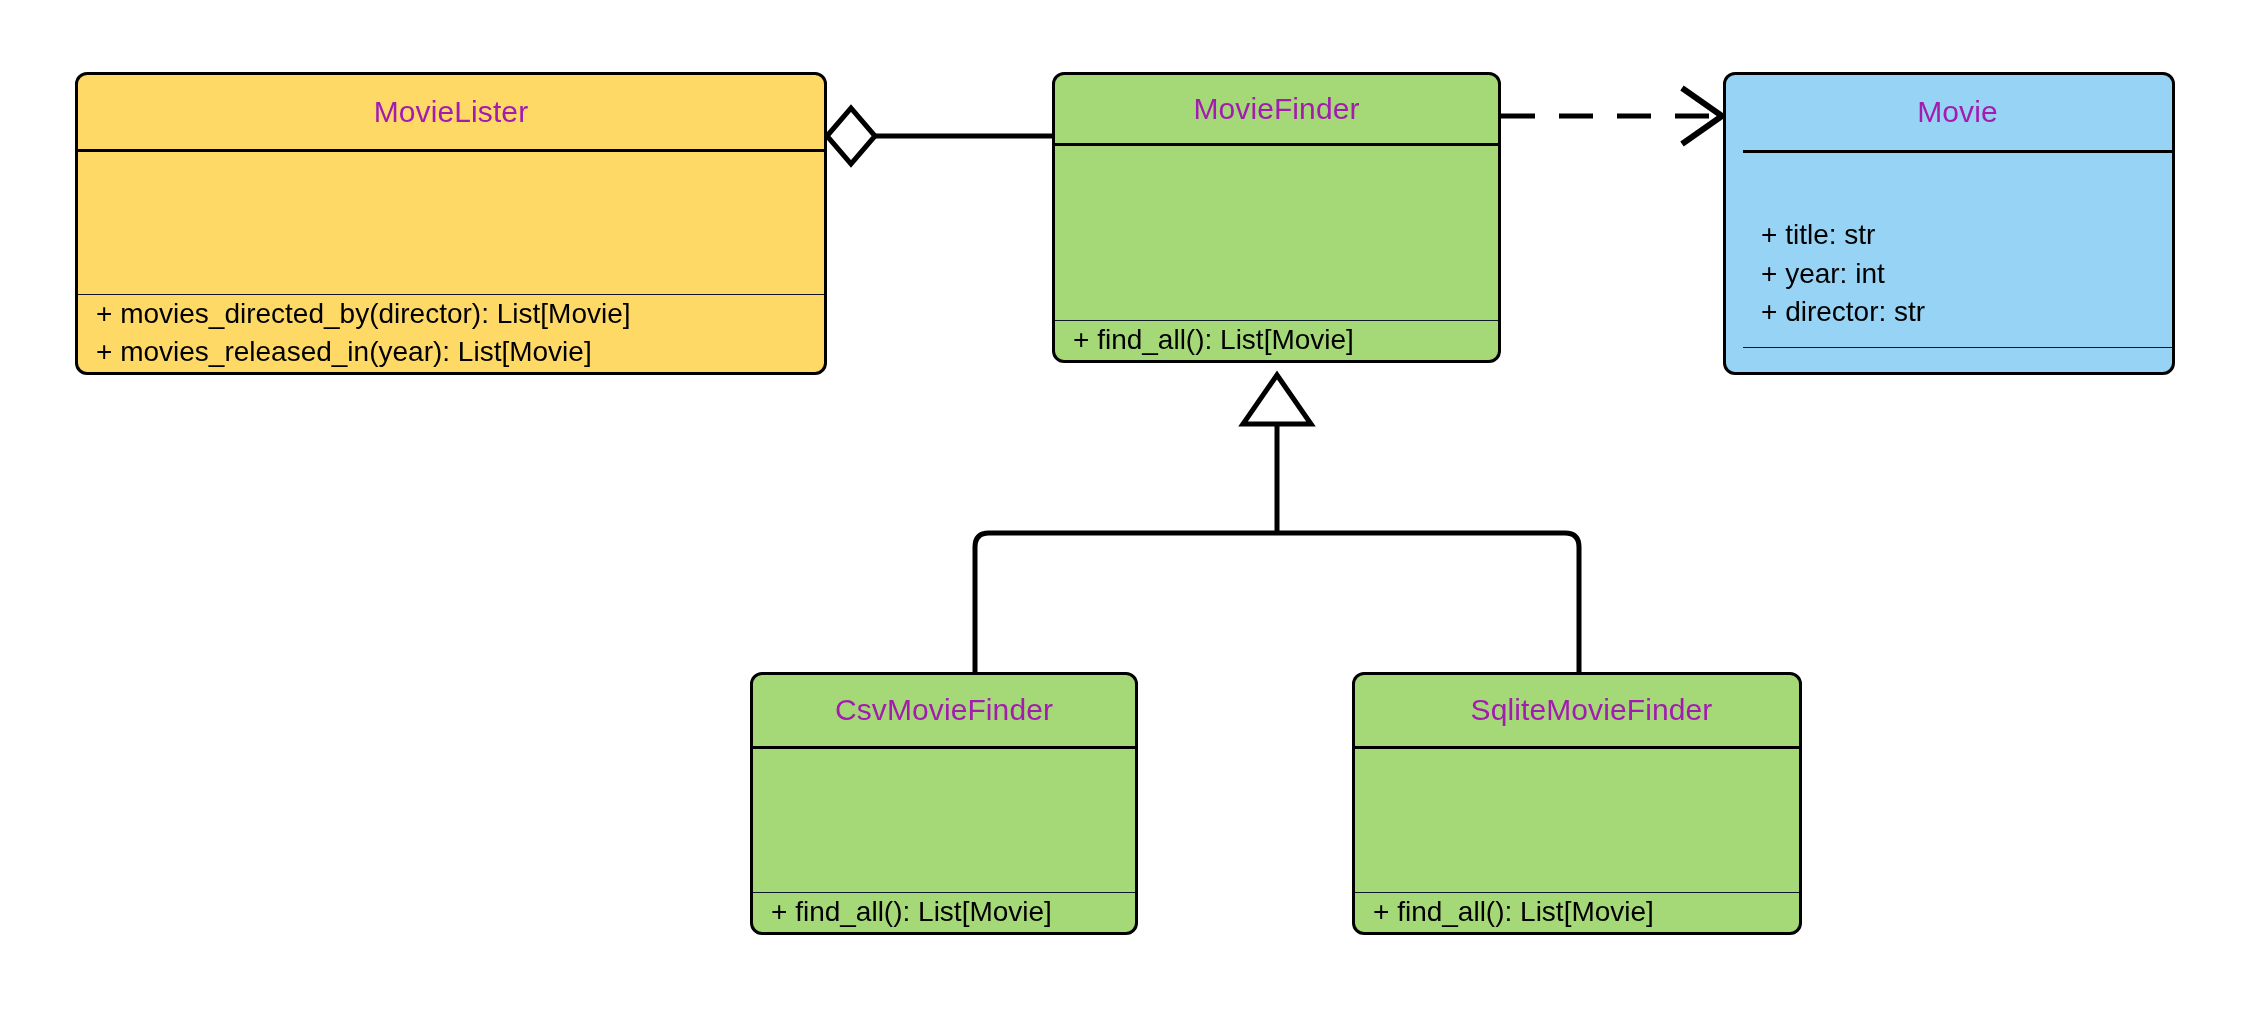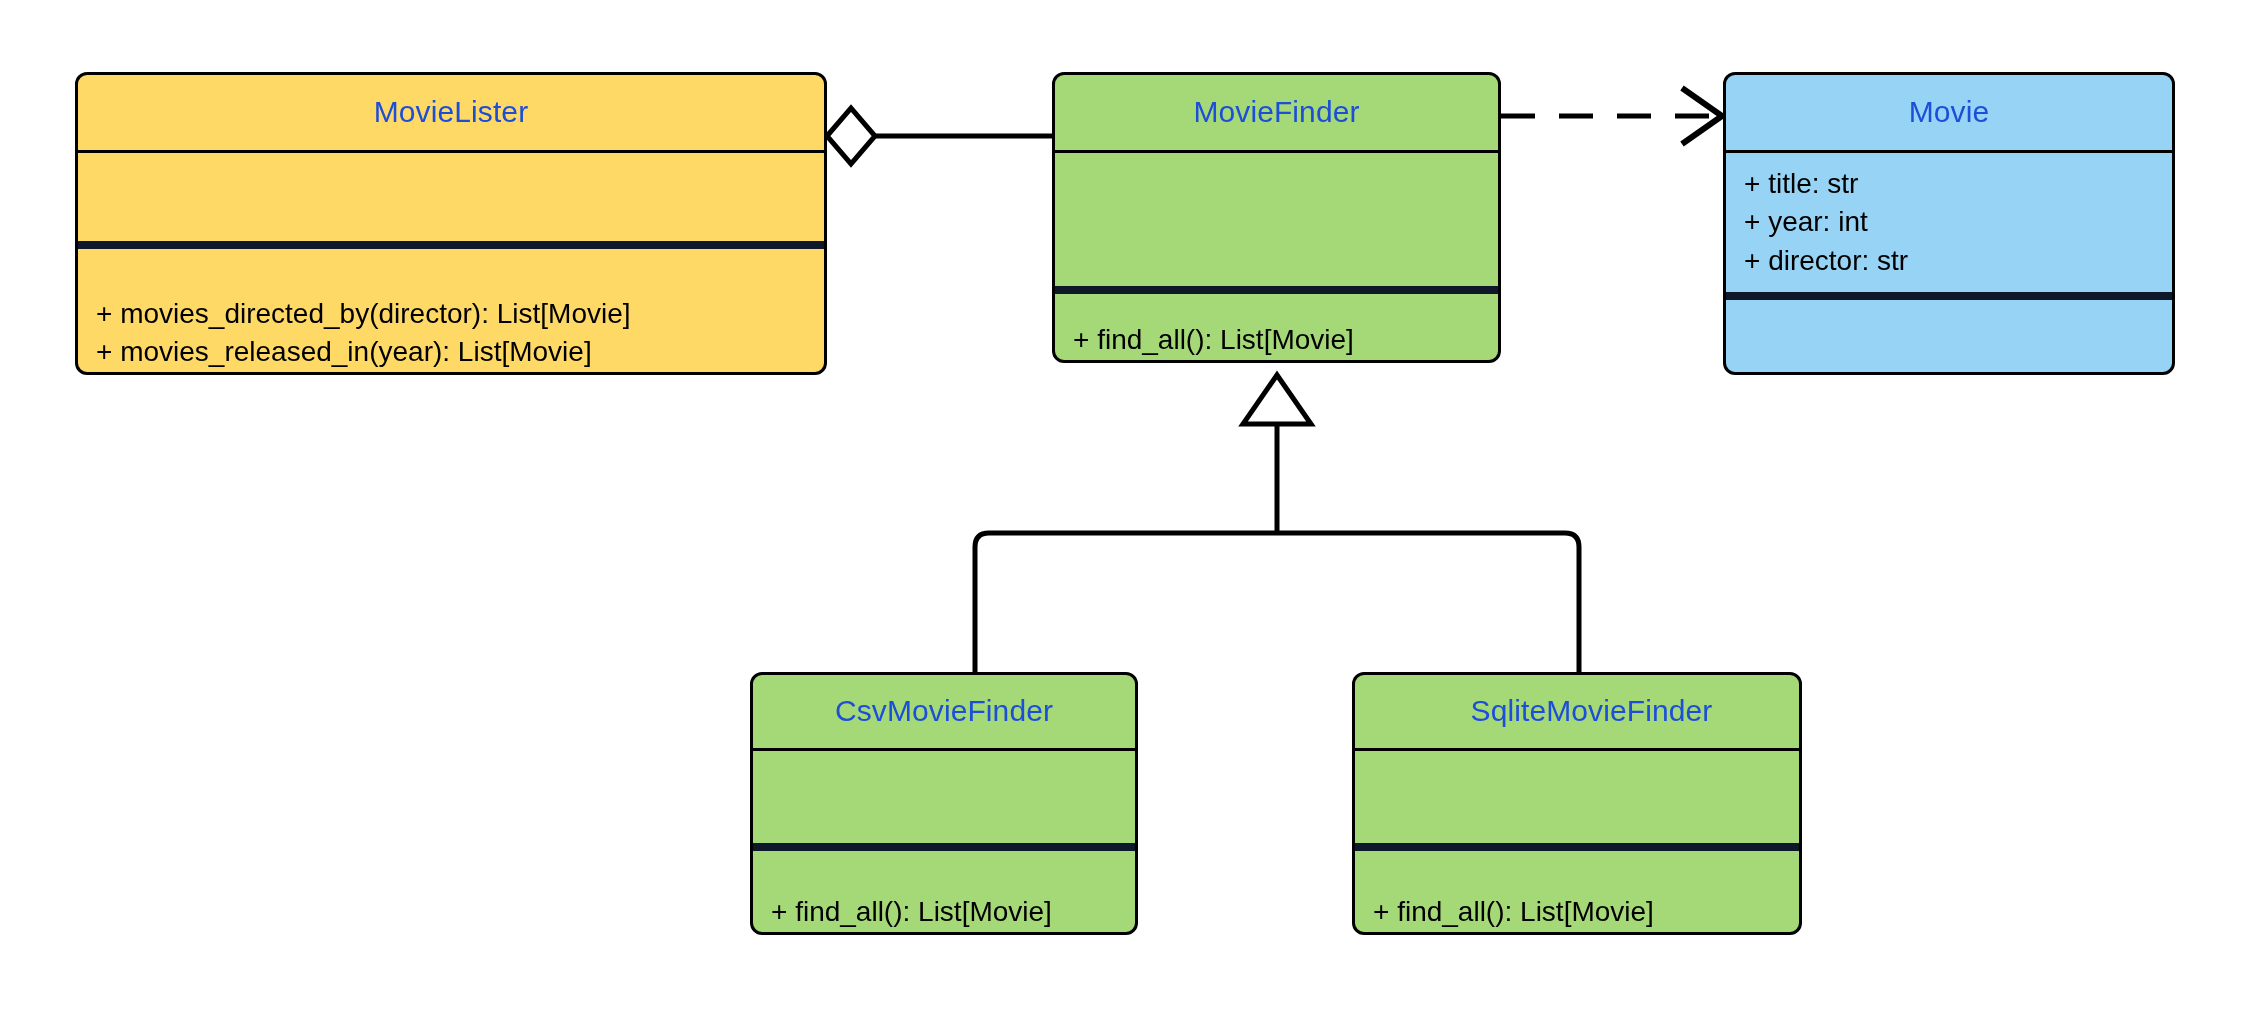--- a/index.html
+++ b/index.html
@@ -41,30 +41,31 @@
     display: flex;
     flex-direction: column;
     justify-content: center;
   }
   .compartment.title-compartment {
     align-items: center;
     justify-content: center;
     border-bottom: 3px solid #000000;
   }
   .compartment.attrs-compartment {
-    border-bottom: 8px solid #0f172a;
+    border-bottom: 1px solid #0f172a;
     padding: 0 18px;
+    margin-top: 48px;
   }
   .compartment.methods-compartment {
     padding: 0 18px;
     justify-content: flex-end;
   }
   .class-title {
     font-size: 30px;
-    color: #1d4ed8;
+    color: #a21caf;
     line-height: 1.15;
     letter-spacing: 0.1px;
     white-space: nowrap;
   }
   .member {
     font-size: 28px;
     color: #000000;
     line-height: 1.38;
     white-space: nowrap;
   }
@@ -113,21 +114,21 @@
   <div class="uml-class fill-green" style="left:1052px; top:72px; width:449px; height:291px;">
     <div class="compartment title-compartment" style="height:78px;">
       <span class="class-title">MovieFinder</span>
     </div>
     <div class="compartment attrs-compartment" style="height:141px;"></div>
     <div class="compartment methods-compartment" style="flex:1 1 auto;">
       <div class="member">+ find_all(): List[Movie]</div>
     </div>
   </div>
 
-  <div class="uml-class fill-blue" style="left:1723px; top:72px; width:452px; height:303px;">
+  <div class="uml-class fill-blue" style="left:1723px; top:72px; width:452px; height:303px;padding-left:17px;">
     <div class="compartment title-compartment" style="height:78px;">
       <span class="class-title">Movie</span>
     </div>
     <div class="compartment attrs-compartment" style="height:147px;">
       <div class="member">+ title: str</div>
       <div class="member">+ year: int</div>
       <div class="member">+ director: str</div>
     </div>
     <div class="compartment methods-compartment" style="flex:1 1 auto;"></div>
   </div>

